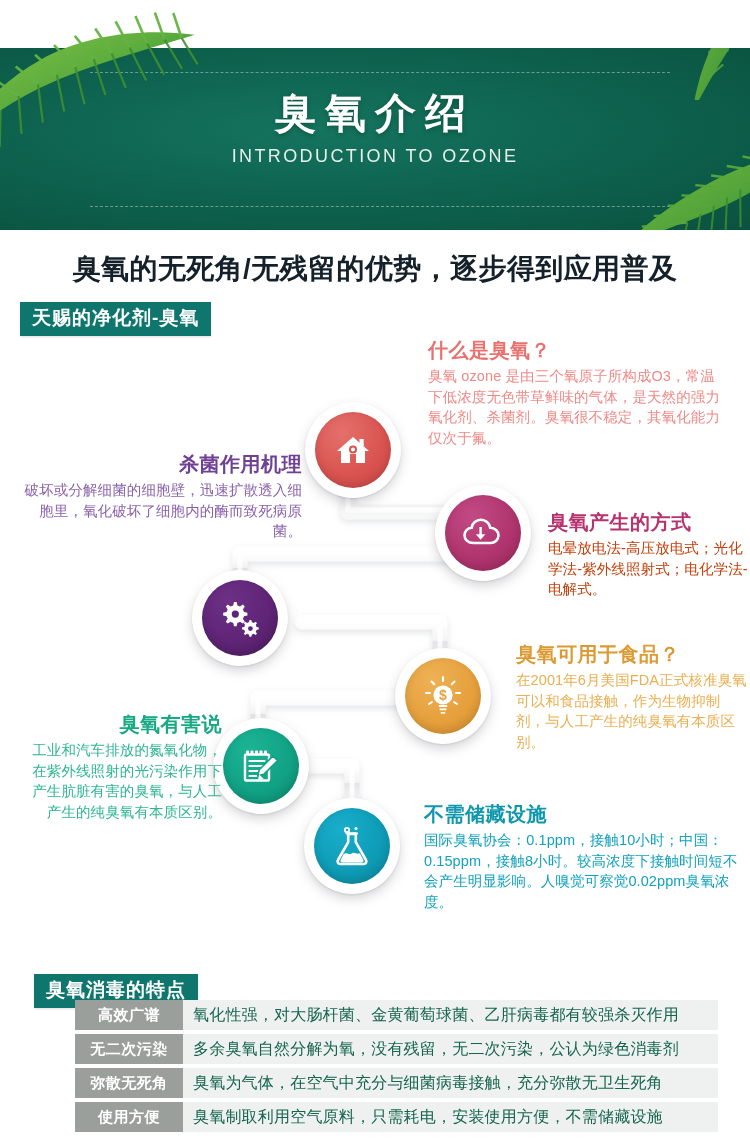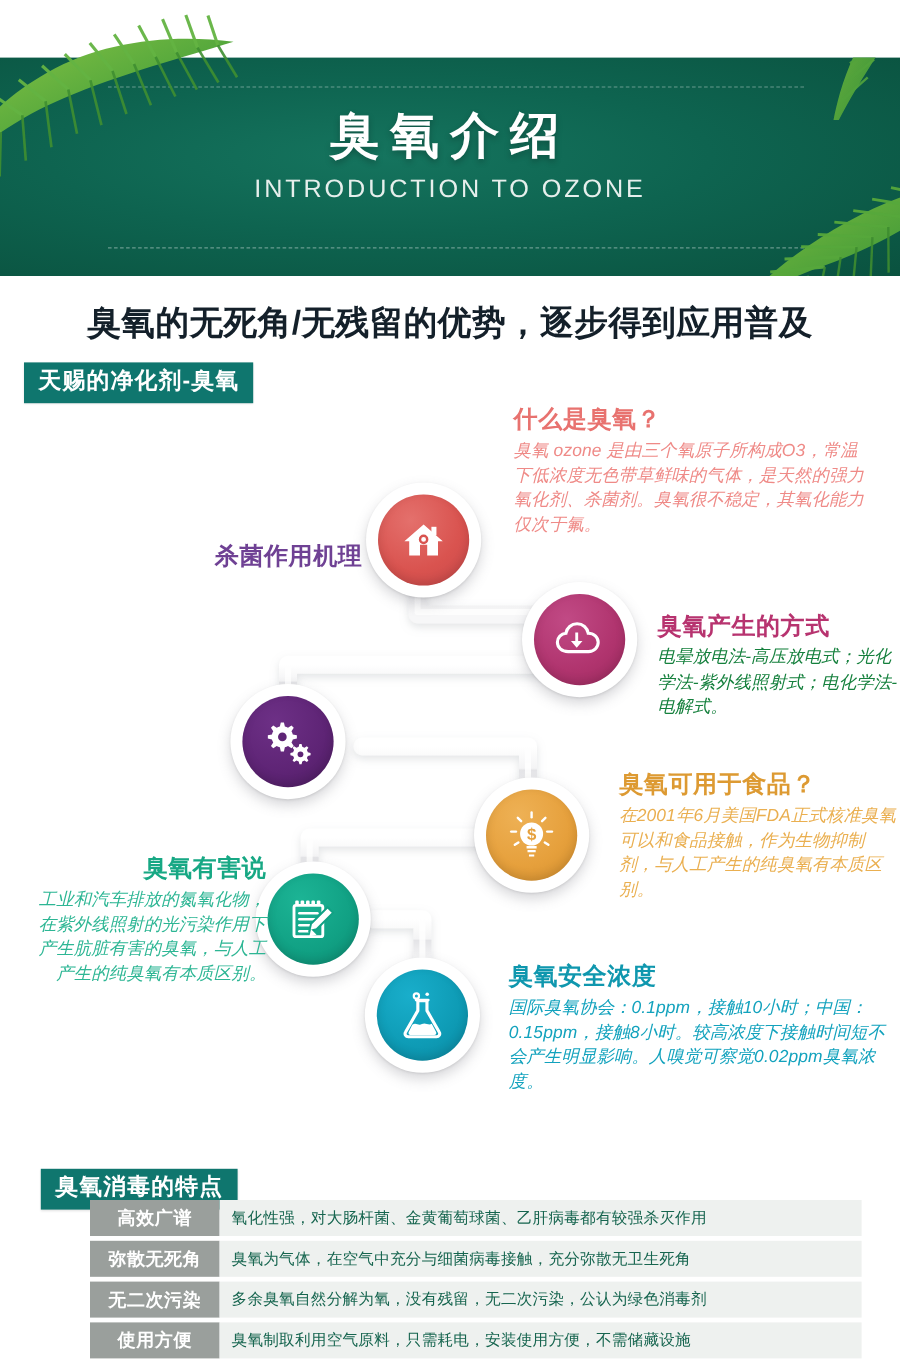--- a/index.html
+++ b/index.html
@@ -25,21 +25,21 @@
   .hdr-dash.bot { top: 158px; }
   .hdr-title {
     position: absolute; left: 0; top: 38px; width: 750px;
     text-align: center; color: #ffffff;
     font-size: 41px; font-weight: bold; letter-spacing: 9px;
     text-shadow: 0 2px 5px rgba(0,0,0,0.25);
   }
   .hdr-sub {
     position: absolute; left: 0; top: 98px; width: 750px;
     text-align: center; color: #e6efec;
-    font-size: 21px; letter-spacing: 2.4px; font-weight: 400;
+    font-size: 18px; letter-spacing: 2.4px; font-weight: 400;
   }
 
   
   .leaf { position: absolute; pointer-events: none; }
   .leaf-tl { left: -60px; top: -50px; }
   .leaf-br { right: -40px; top: 62px; }
   .leaf-tr { right: -30px; top: -58px; }
 
   
   .subtitle {
@@ -78,37 +78,37 @@
   }
   .node .disc svg { display: block; }
 
   
   .blk { position: absolute; }
   .blk h3 {
     font-size: 20px; font-weight: bold; line-height: 1.25;
     margin-bottom: 3px; letter-spacing: 0.5px;
   }
   .blk p {
-    font-size: 14.5px; line-height: 1.42; letter-spacing: 0.1px; font-style: italic;
+    font-size: 14.5px; line-height: 1.42; letter-spacing: 0.1px;
   }
   .blk.right { text-align: left; }
   .blk.left  { text-align: right; }
 
   
   .tbl { position: absolute; left: 34px; top: 1000px; width: 684px; }
   .trow { display: flex; height: 30px; margin-bottom: 4px; padding-left: 41px; }
   .tkey {
     width: 108px; flex: 0 0 108px;
     background: #9a9f9c; color: #ffffff;
     font-size: 15px; font-weight: bold; letter-spacing: 0.5px;
     display: flex; align-items: center; justify-content: center;
   }
   .tval {
     flex: 1 1 auto; background: #eef1ef; color: #16654f;
-    font-size: 13px; letter-spacing: 0.2px;
+    font-size: 16px; letter-spacing: 0.2px;
     display: flex; align-items: center; padding-left: 10px;
   }
 </style>
 </head>
 <body>
 
 <div class="page">
 
   <div class="header">
     <div class="hdr-dash top"></div>
@@ -334,58 +334,59 @@
       </div>
     </div>
 
     <div class="blk right" style="left:428px; top:8px; width:300px;">
       <h3 style="color:#e8726f;">什么是臭氧？</h3>
       <p style="color:#ef8a87;">臭氧 ozone 是由三个氧原子所构成O3，常温下低浓度无色带草鲜味的气体，是天然的强力氧化剂、杀菌剂。臭氧很不稳定，其氧化能力仅次于氟。</p>
     </div>
 
     <div class="blk left" style="left:16px; top:122px; width:286px;">
       <h3 style="color:#6f4194;">杀菌作用机理</h3>
+      <p style="color:#8a62aa;">破坏或分解细菌的细胞壁，迅速扩散透入细胞里，氧化破坏了细胞内的酶而致死病原菌。</p>
     </div>
 
     <div class="blk right" style="left:548px; top:180px; width:200px;">
       <h3 style="color:#b7336f;">臭氧产生的方式</h3>
-      <p style="color:#15803d;">电晕放电法-高压放电式；光化学法-紫外线照射式；电化学法-电解式。</p>
+      <p style="color:#c2410c;">电晕放电法-高压放电式；光化学法-紫外线照射式；电化学法-电解式。</p>
     </div>
 
     <div class="blk right" style="left:516px; top:312px; width:232px;">
       <h3 style="color:#dd9a32;">臭氧可用于食品？</h3>
       <p style="color:#eaaf50;">在2001年6月美国FDA正式核准臭氧可以和食品接触，作为生物抑制剂，与人工产生的纯臭氧有本质区别。</p>
     </div>
 
     <div class="blk left" style="left:22px; top:382px; width:200px;">
       <h3 style="color:#17a884;">臭氧有害说</h3>
       <p style="color:#2db694;">工业和汽车排放的氮氧化物，在紫外线照射的光污染作用下产生肮脏有害的臭氧，与人工产生的纯臭氧有本质区别。</p>
     </div>
 
     <div class="blk right" style="left:424px; top:472px; width:326px;">
-      <h3 style="color:#0f97ae;">臭氧安全浓度</h3>
+      <h3 style="color:#0f97ae;">不需储藏设施</h3>
       <p style="color:#12a2bd;">国际臭氧协会：0.1ppm，接触10小时；中国：0.15ppm，接触8小时。较高浓度下接触时间短不会产生明显影响。人嗅觉可察觉0.02ppm臭氧浓度。</p>
     </div>
 
   </div>
 
   <div class="banner banner-2">臭氧消毒的特点</div>
 
   <div class="tbl">
     <div class="trow">
       <div class="tkey">高效广谱</div>
       <div class="tval">氧化性强，对大肠杆菌、金黄葡萄球菌、乙肝病毒都有较强杀灭作用</div>
     </div>
     <div class="trow">
+      <div class="tkey">无二次污染</div>
+      <div class="tval">多余臭氧自然分解为氧，没有残留，无二次污染，公认为绿色消毒剂</div>
+    </div>
+    <div class="trow">
       <div class="tkey">弥散无死角</div>
       <div class="tval">臭氧为气体，在空气中充分与细菌病毒接触，充分弥散无卫生死角</div>
-    </div>
-    <div class="trow">
-      <div class="tkey">无二次污染</div>
-      <div class="tval">多余臭氧自然分解为氧，没有残留，无二次污染，公认为绿色消毒剂</div>
     </div>
     <div class="trow">
       <div class="tkey">使用方便</div>
       <div class="tval">臭氧制取利用空气原料，只需耗电，安装使用方便，不需储藏设施</div>
     </div>
   </div>
 
 </div>
 
 </body></html>

